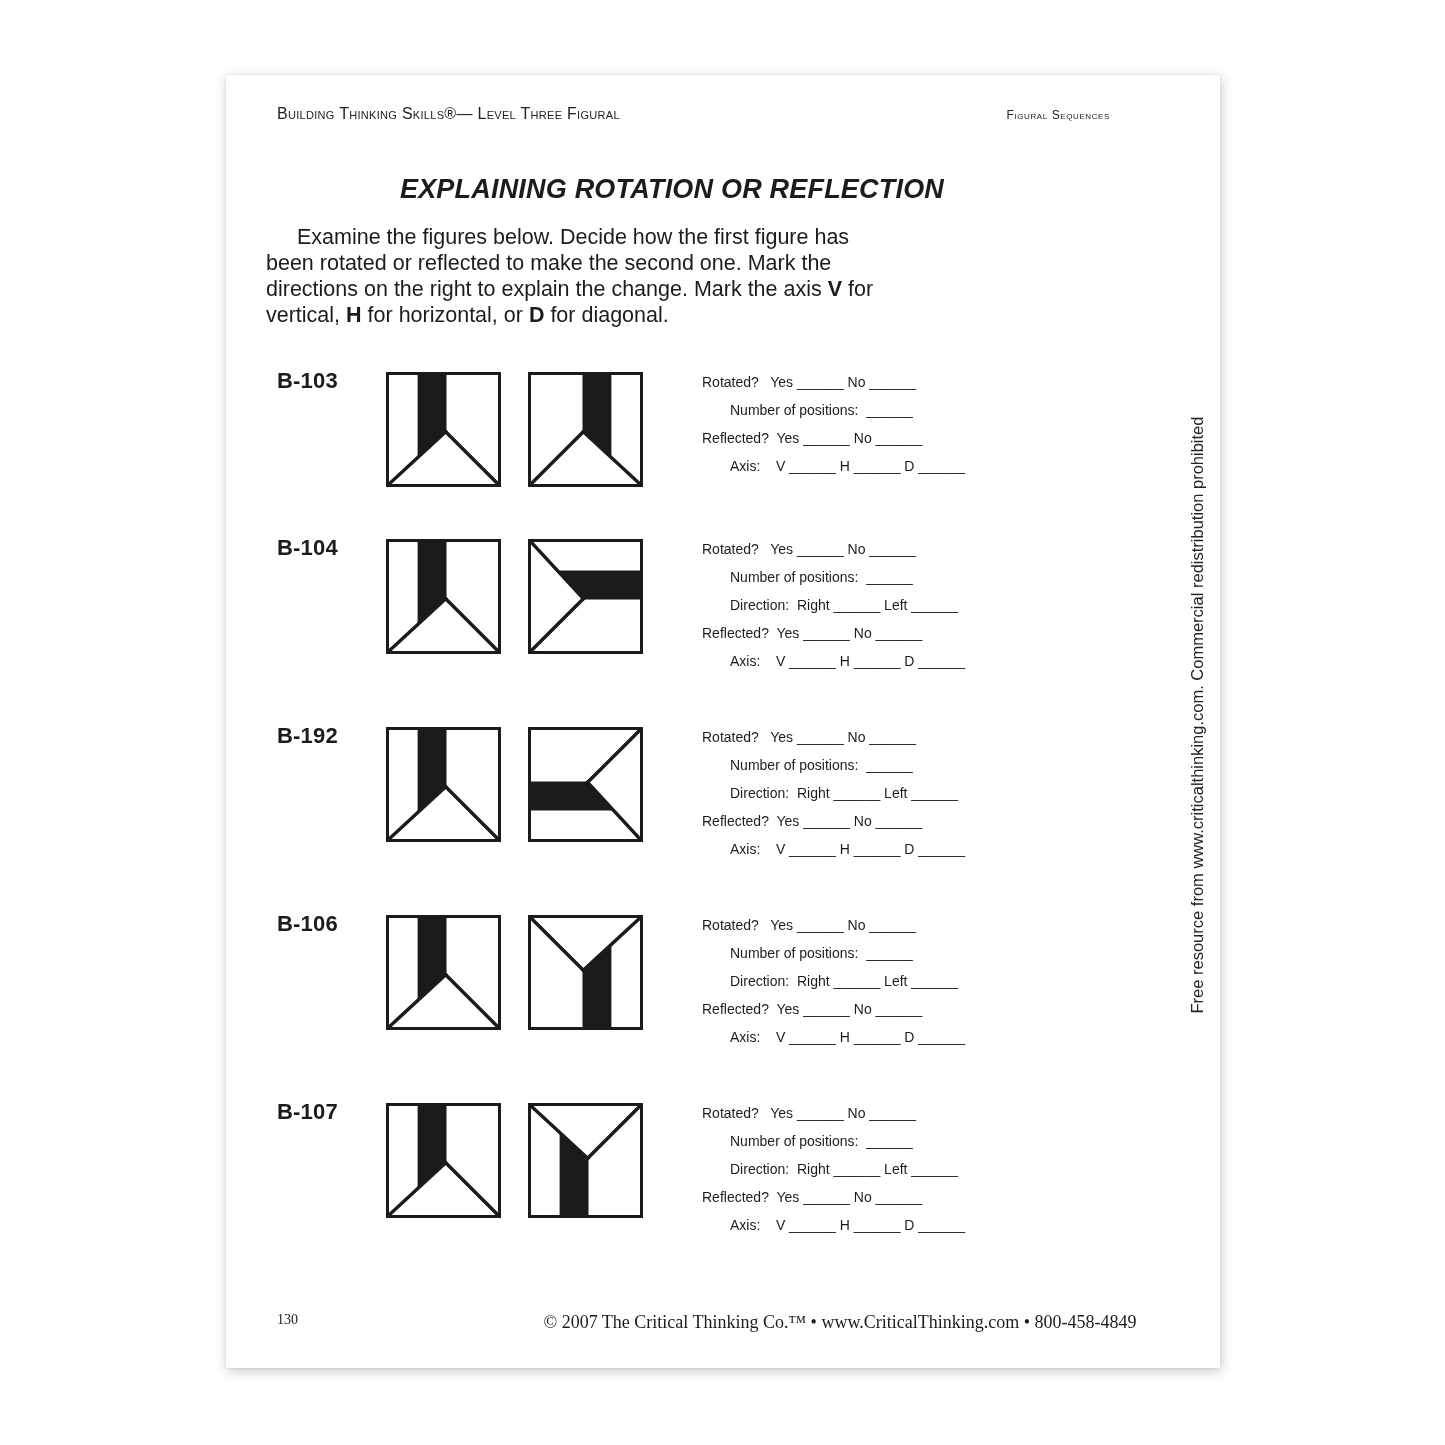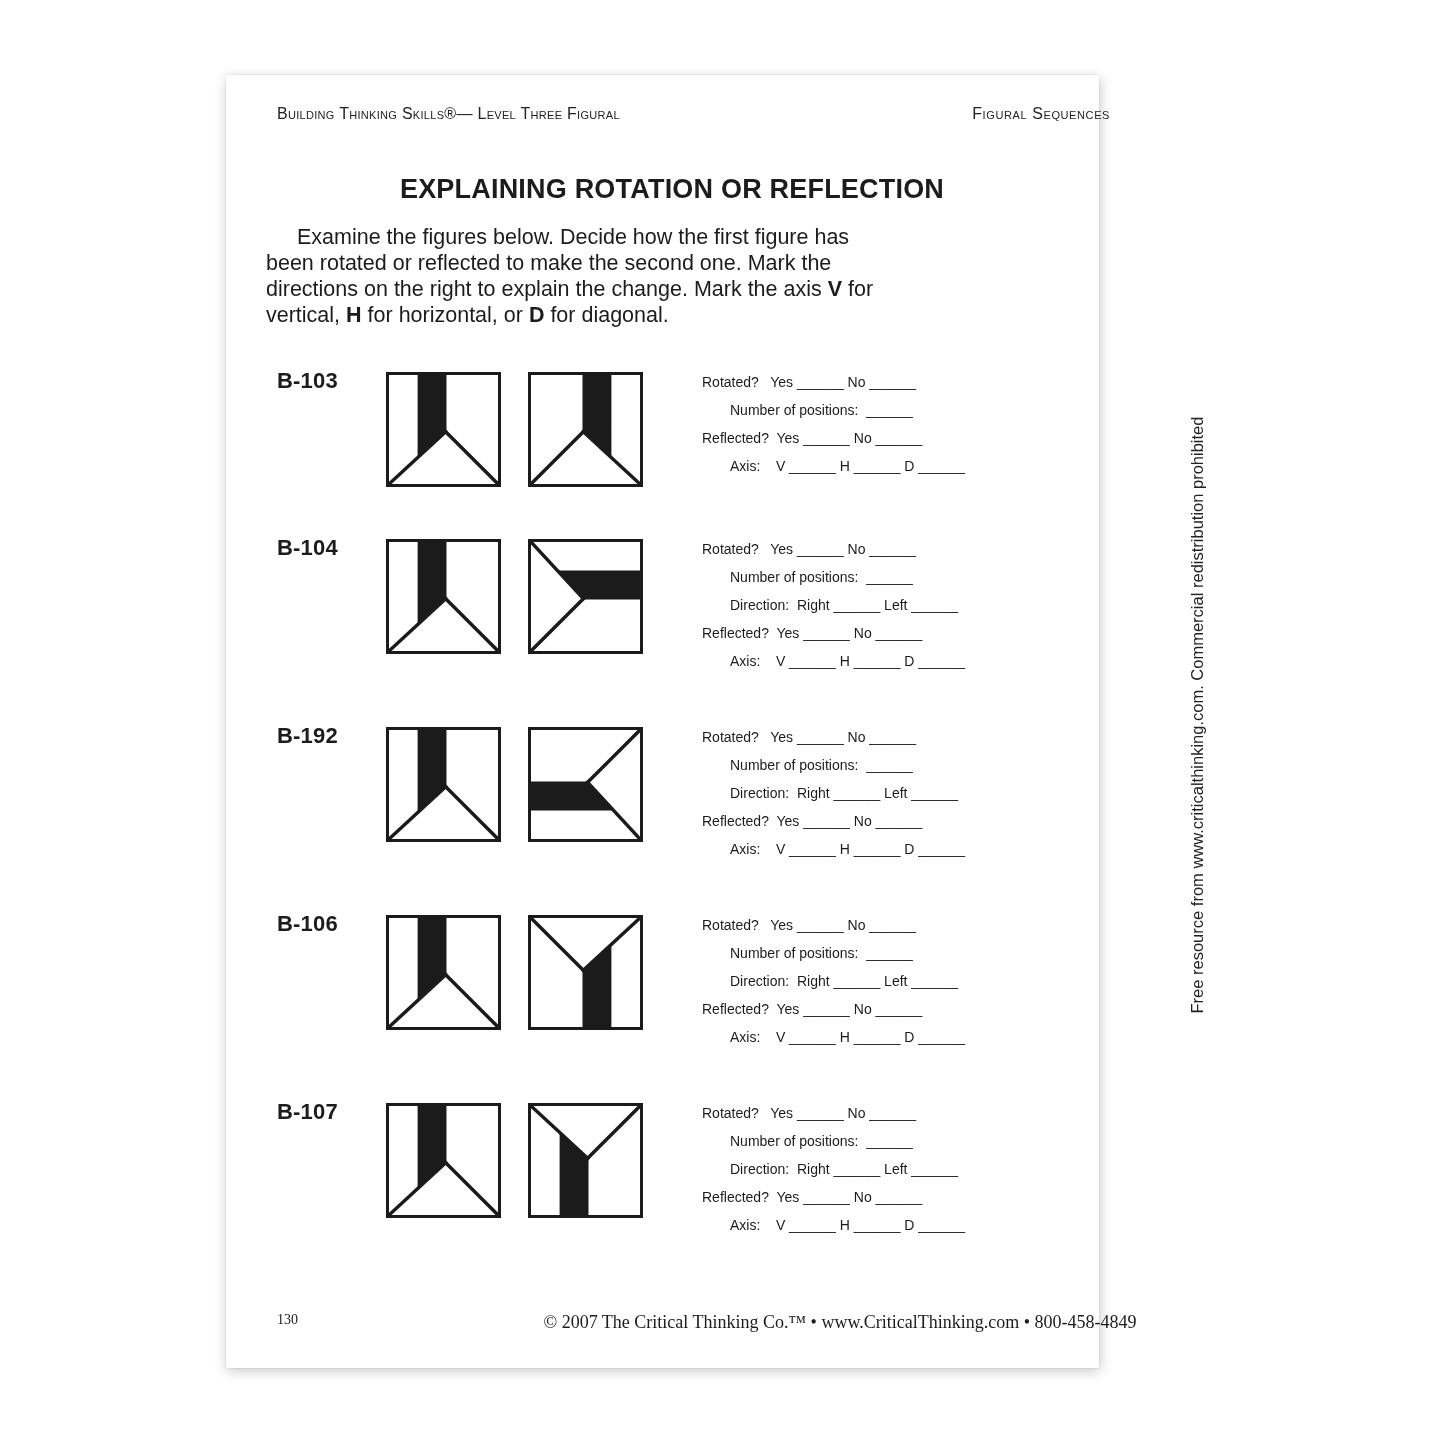--- a/index.html
+++ b/index.html
@@ -6,37 +6,37 @@
   body {
     width: 1445px; height: 1445px;
     background: #ffffff;
     font-family: "Liberation Sans", sans-serif;
     color: #1c1c1c;
     position: relative;
     overflow: hidden;
   }
   .sheet {
     position: absolute; left: 226px; top: 75px;
-    width: 873px; height: 1293px;
+    width: 994px; height: 1293px;
     background: #ffffff;
     box-shadow: 1px 3px 12px rgba(0,0,0,0.22), 0 0 2px rgba(0,0,0,0.10);
   }
   .header {
     position: absolute; top: 30px; left: 51px; width: 833px;
     display: flex; justify-content: space-between; align-items: baseline;
   }
   .header-left {
     font-variant: small-caps; font-size: 16px; letter-spacing: 0.3px; color: #222;
   }
   .header-right {
-    font-variant: small-caps; font-size: 16px; letter-spacing: 0.6px; color: #222; margin-left: 38px;
+    font-variant: small-caps; font-size: 12px; letter-spacing: 0.6px; color: #222; margin-left: 38px;
   }
   .page-title {
     position: absolute; top: 99px; left: 51px; width: 790px;
-    text-align: center; font-size: 27px; font-weight: bold; letter-spacing: 0.2px;
+    text-align: center; font-size: 27px; font-weight: bold; letter-spacing: 0.2px; font-style: italic;
   }
   .instructions {
     position: absolute; top: 149px; left: 40px; width: 724px;
     font-size: 21.5px; line-height: 26px;
     white-space: pre-wrap; text-indent: 31px;
   }
   .instructions b { font-weight: bold; }
   .rows { position: absolute; top: 293px; left: 51px; }
   .problem-row { display: flex; align-items: flex-start; margin-bottom: 48px; }
   .problem-id { width: 109px; font-size: 22px; font-weight: bold; letter-spacing: 0.2px; }

